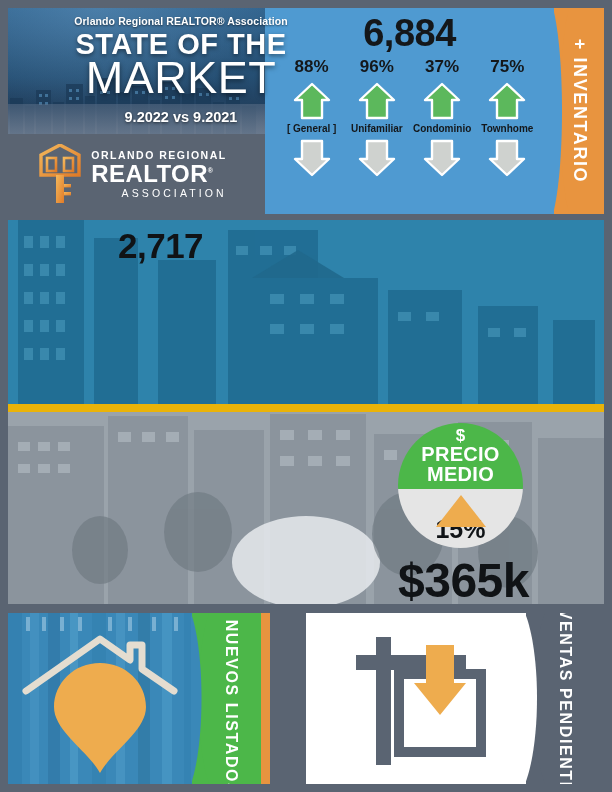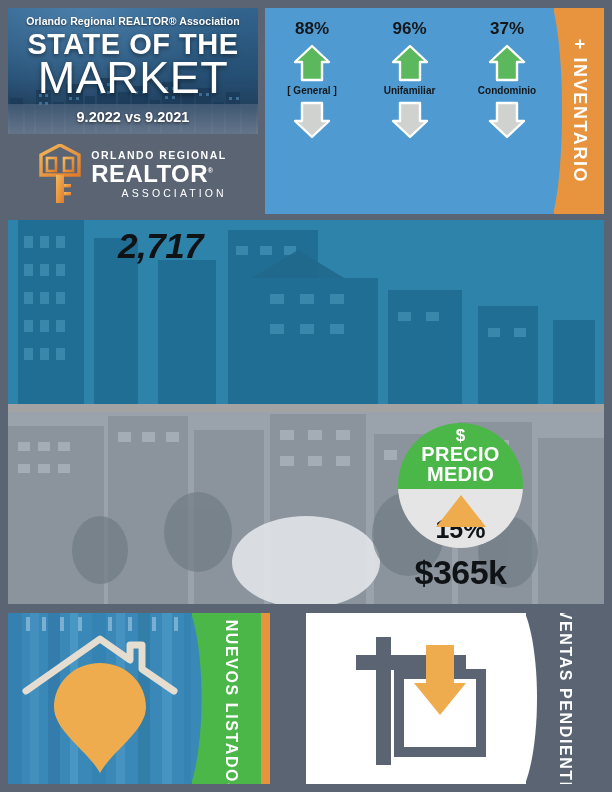--- a/index.html
+++ b/index.html
@@ -4,21 +4,21 @@
 <style>
   html,body{margin:0;padding:0;background:#5a6472;}
   body{width:612px;height:792px;font-family:"Liberation Sans",sans-serif;overflow:hidden;}
   .page{position:relative;width:612px;height:792px;background:#5a6472;}
 
   
   .panel{position:absolute;overflow:hidden;}
 
   
   #hero{left:8px;top:8px;width:250px;height:126px;
-        background:linear-gradient(170deg,#2f5d85 0%,#21486b 45%,#1d3e5e 70%,#52657a 100%);}
+        background:linear-gradient(170deg,#2f5d85 0%,#21486b 45%,#1d3e5e 70%,#52657a 100%);padding-left:48px;}
   #hero .sky{position:absolute;inset:0;
         background:
           radial-gradient(ellipse at 30% 0%,rgba(120,175,220,.35),transparent 60%),
           linear-gradient(180deg,#32648e 0%,#254e72 55%,#213f5d 80%,#4c5f74 100%);}
   #hero .skyline{position:absolute;left:0;right:0;bottom:0;height:62px;opacity:.75;}
   #hero .refl{position:absolute;left:0;right:0;bottom:0;height:30px;
         background:linear-gradient(180deg,rgba(90,110,135,.55),rgba(110,125,145,.85));}
   .hero-txt{position:relative;z-index:4;text-align:center;color:#fff;}
   .hero-kicker{font-size:10.5px;font-weight:bold;letter-spacing:.1px;margin-top:7px;
         text-shadow:0 1px 2px rgba(0,0,0,.55);}
@@ -50,21 +50,21 @@
   .inv-lbl{font-size:10px;font-weight:bold;color:#14171a;margin-top:2px;white-space:nowrap;}
 
   .vtab{position:absolute;top:0;bottom:0;color:#fff;font-weight:bold;}
   .vtab span{position:absolute;left:50%;top:50%;transform:translate(-50%,-50%) rotate(90deg);
         white-space:nowrap;letter-spacing:1.6px;}
   #inv-tab{right:0;width:50px;background:#e8943f;}
   #inv-tab .curve{position:absolute;left:-1px;top:0;height:100%;width:16px;}
   #inv-tab span{font-size:18px;}
 
   
-  #sales{left:8px;top:220px;width:596px;height:228px;background:#a3a3a3;font-style:italic;}
+  #sales{left:8px;top:220px;width:596px;height:228px;background:#eab308;}
   #sales .photo{position:absolute;inset:0;}
   .sales-num{position:absolute;left:110px;top:6px;font-size:35px;font-weight:bold;color:#101316;letter-spacing:-.5px;}
   .badge{position:absolute;border-radius:50%;overflow:hidden;}
   .badge .top{position:absolute;left:0;right:0;top:0;height:50%;display:flex;flex-direction:column;
         align-items:center;justify-content:center;color:#fff;}
   .badge .bot{position:absolute;left:0;right:0;bottom:0;height:50%;background:#e5e5e5;
         display:flex;align-items:flex-end;justify-content:center;}
   .bnum{font-size:25px;font-weight:bold;color:#101316;line-height:1;padding-bottom:6px;}
 
   
@@ -72,21 +72,21 @@
   #price .photo{position:absolute;inset:0;}
   #precio-badge{left:398px;top:423px;width:125px;height:125px;}
   #precio-badge .top{background:#4cb749;height:53%;}
   #precio-badge .bot{height:47%;}
   .bdollar{font-size:17px;font-weight:bold;line-height:.95;}
   .btitle2{font-size:20px;font-weight:bold;letter-spacing:.3px;line-height:1.02;text-align:center;}
   .tri-up{position:absolute;left:50%;top:6px;transform:translateX(-50%);
         width:0;height:0;border-left:25px solid transparent;border-right:25px solid transparent;
         border-bottom:32px solid #eeac4e;}
   .price-big{position:absolute;left:398px;top:553px;width:125px;text-align:center;
-        font-size:34px;font-weight:bold;color:#101316;letter-spacing:-.5px;}
+        font-size:48px;font-weight:bold;color:#101316;letter-spacing:-.5px;}
 
   
   #listings{left:8px;top:613px;width:262px;height:171px;background:#3a88b8;}
   #listings .photo{position:absolute;inset:0;}
   #list-tab{right:0;width:78px;background:#4cb749;}
   #list-tab span{font-size:16px;line-height:1.05;text-align:center;}
   #list-stripe{position:absolute;right:0;top:0;bottom:0;width:9px;background:#e8943f;}
 
   #pending{left:306px;top:613px;width:298px;height:171px;background:#ffffff;}
   #pend-tab{right:0;width:78px;background:#5a6472;}
@@ -171,20 +171,21 @@
       <div class="logo-words">
         <div class="lw1">ORLANDO REGIONAL</div>
         <div class="lw2"><span>REALTOR</span><sup>®</sup></div>
         <div class="lw3">ASSOCIATION</div>
       </div>
     </div>
   </div>
 
   <div class="panel" id="inv">
     <div class="inv-inner">
+      <div class="inv-total">6,884</div>
       <div class="inv-cols">
 
         <div class="inv-col">
           <div class="inv-pct">88%</div>
           <svg class="inv-arrow" width="40" height="40" viewBox="0 0 40 40">
             <path d="M20 3 L37 19 L30 19 L30 37 L10 37 L10 19 L3 19 Z" fill="#5cb85c" stroke="#fff" stroke-width="2.4" stroke-linejoin="round"></path>
           </svg>
           <div class="inv-lbl">[ General ]</div>
           <svg class="inv-arrow" width="40" height="40" viewBox="0 0 40 40">
             <path d="M20 37 L3 21 L10 21 L10 3 L30 3 L30 21 L37 21 Z" fill="#cfd2cf" stroke="#fff" stroke-width="2.4" stroke-linejoin="round"></path>
@@ -206,20 +207,30 @@
           <div class="inv-pct">37%</div>
           <svg class="inv-arrow" width="40" height="40" viewBox="0 0 40 40">
             <path d="M20 3 L37 19 L30 19 L30 37 L10 37 L10 19 L3 19 Z" fill="#5cb85c" stroke="#fff" stroke-width="2.4" stroke-linejoin="round"></path>
           </svg>
           <div class="inv-lbl">Condominio</div>
           <svg class="inv-arrow" width="40" height="40" viewBox="0 0 40 40">
             <path d="M20 37 L3 21 L10 21 L10 3 L30 3 L30 21 L37 21 Z" fill="#cfd2cf" stroke="#fff" stroke-width="2.4" stroke-linejoin="round"></path>
           </svg>
         </div>
 
+        <div class="inv-col">
+          <div class="inv-pct">75%</div>
+          <svg class="inv-arrow" width="40" height="40" viewBox="0 0 40 40">
+            <path d="M20 3 L37 19 L30 19 L30 37 L10 37 L10 19 L3 19 Z" fill="#5cb85c" stroke="#fff" stroke-width="2.4" stroke-linejoin="round"></path>
+          </svg>
+          <div class="inv-lbl">Townhome</div>
+          <svg class="inv-arrow" width="40" height="40" viewBox="0 0 40 40">
+            <path d="M20 37 L3 21 L10 21 L10 3 L30 3 L30 21 L37 21 Z" fill="#cfd2cf" stroke="#fff" stroke-width="2.4" stroke-linejoin="round"></path>
+          </svg>
+        </div>
 
       </div>
     </div>
     <div class="vtab" id="inv-tab">
       <svg class="curve" viewBox="0 0 16 206" preserveAspectRatio="none">
         <path d="M16 0 L16 206 L16 206 C4 160 4 46 16 0 Z" fill="#e8943f"></path>
         <path d="M0 0 C12 46 12 160 0 206 L0 0 Z" fill="#4f9ad1"></path>
       </svg>
       <span>+ INVENTARIO</span>
     </div>

